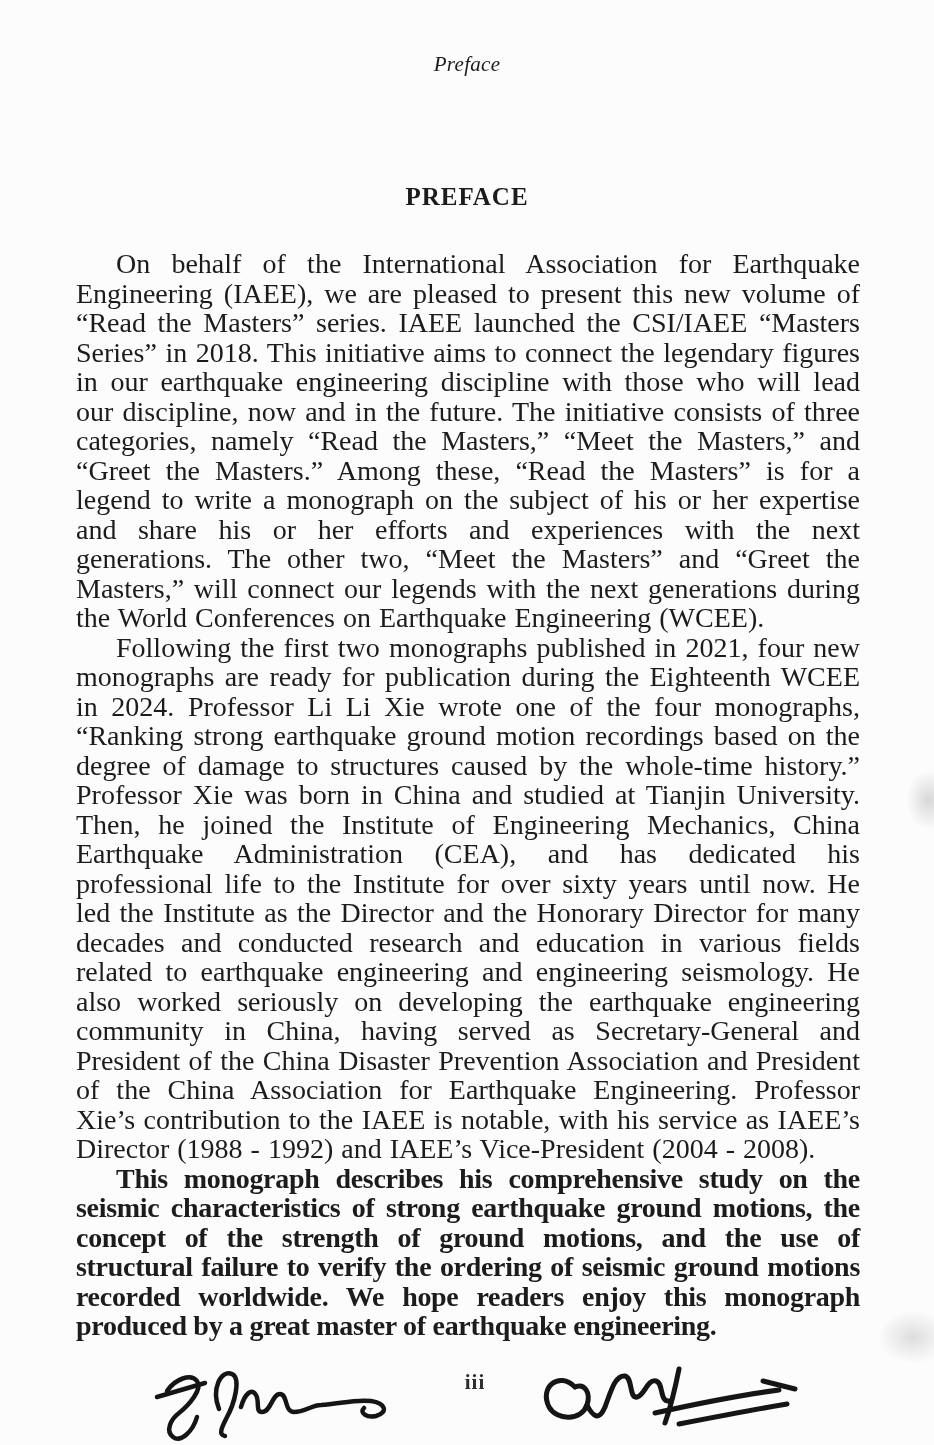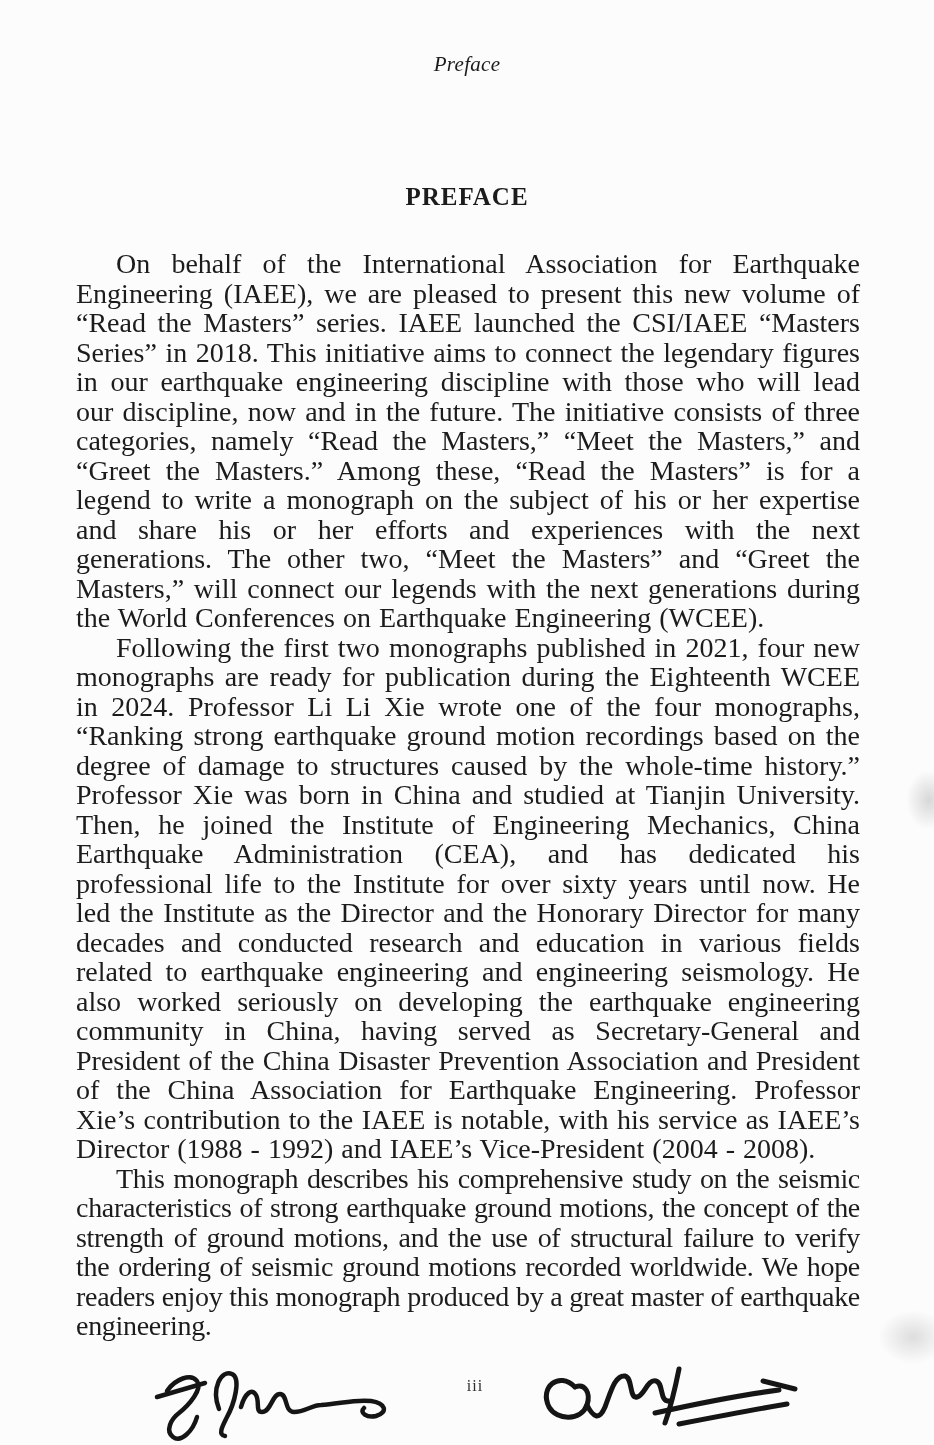--- a/index.html
+++ b/index.html
@@ -53,20 +53,21 @@
     line-height:29.5px;
     word-spacing:1px;
   }
   .body-text p{
     margin:0;
     text-indent:40px;
   }
   .body-text p.condensed{
     letter-spacing:-0.3px;
     word-spacing:0;
+    font-weight:bold;
   }
   .sig-row{
     margin:20px 74px 0 76px;
     display:flex;
   }
   .sig-col{
     flex:1;
     display:flex;
     flex-direction:column;
     align-items:center;
@@ -83,22 +84,22 @@
     font-weight:bold;
     font-size:21.5px;
     line-height:28px;
   }
   .sig-name{margin-top:6px;}
   .page-number{
     position:absolute;
     left:16px;right:0;
     bottom:50px;
     text-align:center;
-    font-size:16px;
-    font-weight:normal;
+    font-size:21px;
+    font-weight:bold;
     color:var(--muted-ink);
     letter-spacing:1px;
   }
 </style>
 </head>
 <body>
 
 <div class="page">
 
   <div class="scan-smudge smudge-a"></div>

